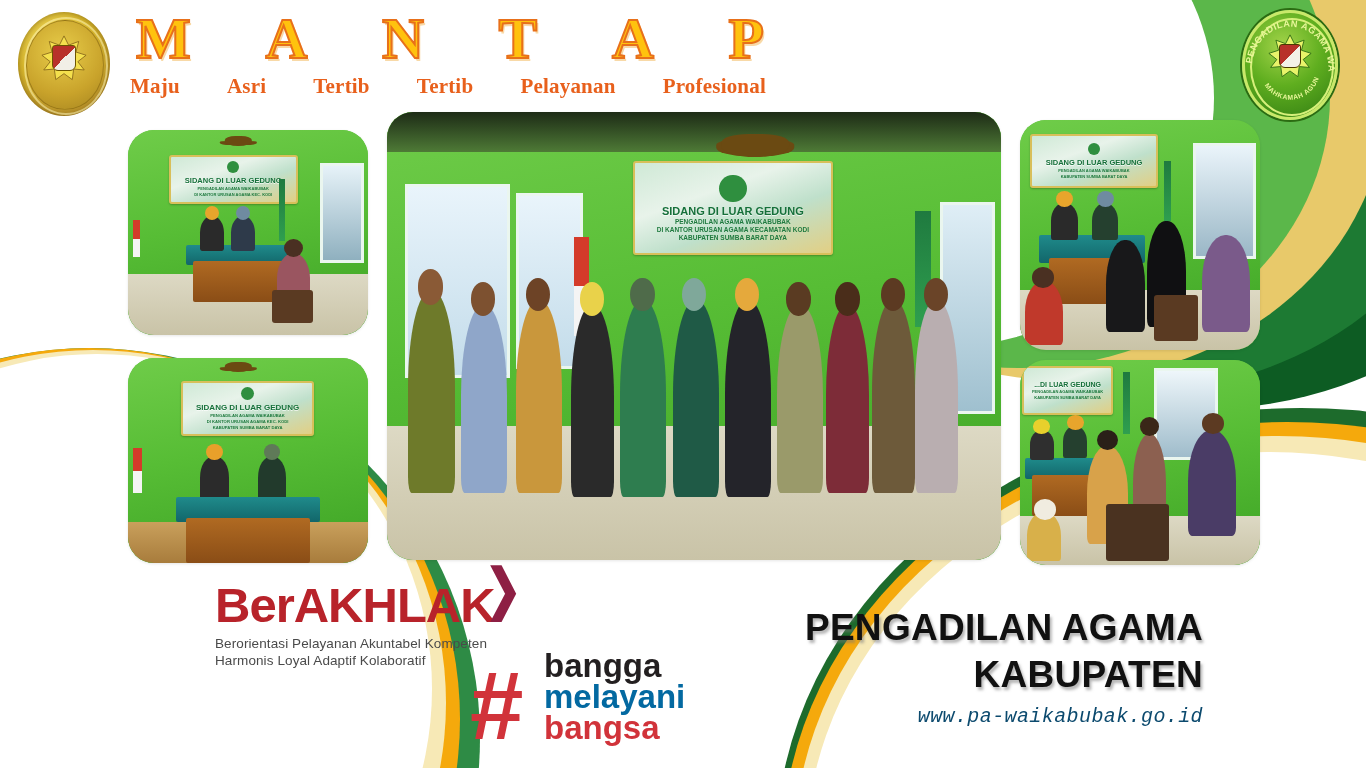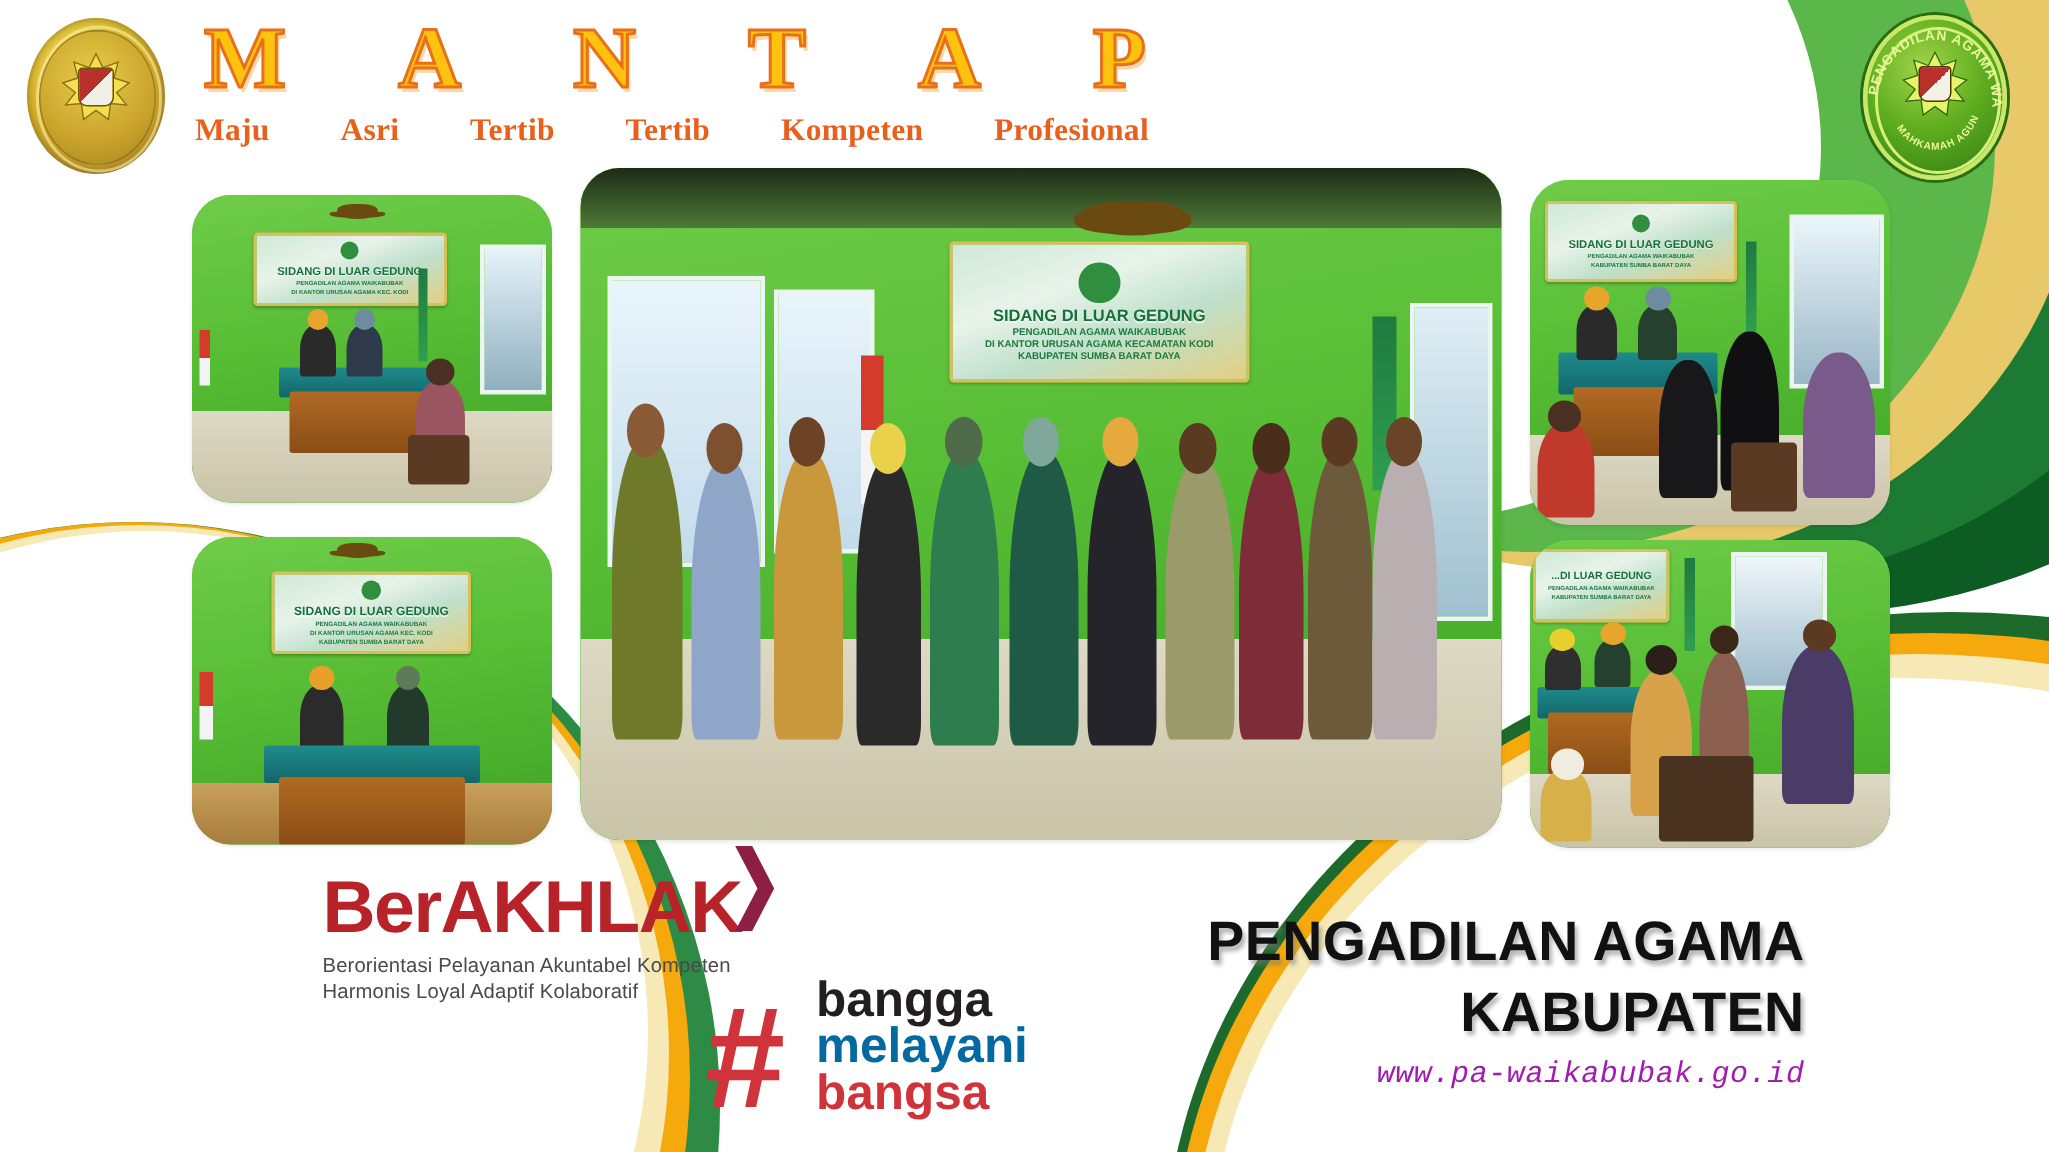--- a/index.html
+++ b/index.html
@@ -140,21 +140,21 @@
   .bangga-lines{position:absolute;left:74px;top:0;line-height:31px;}
   .bl1{font-size:33px;font-weight:bold;color:#231f20;font-family:"Liberation Sans",sans-serif;}
   .bl2{font-size:33px;font-weight:bold;color:#0369a1;font-family:"Liberation Sans",sans-serif;}
   .bl3{font-size:33px;font-weight:bold;color:#d1333a;font-family:"Liberation Sans",sans-serif;}
 
   .court-name{position:absolute;right:163px;top:604px;width:430px;text-align:right;}
   .cn-line{font-family:"Liberation Sans",sans-serif;font-weight:bold;font-size:37px;
     line-height:47px;color:#111;letter-spacing:.3px;
     text-shadow:2px 3px 3px rgba(120,120,120,.55);}
   .cn-url{margin-top:7px;font-family:"Liberation Mono","DejaVu Sans Mono",monospace;
-    font-style:italic;font-size:20px;color:#a21caf;letter-spacing:.4px;}
+    font-style:italic;font-size:20px;color:#0c4a6e;letter-spacing:.4px;}
 </style>
 </head>
 <body>
 
 <div id="stage">
 
   <div class="deco tr-wrap">
     <div class="tr-band tr-b1"></div>
     <div class="tr-band tr-b2"></div>
     <div class="tr-band tr-b3"></div>
@@ -195,21 +195,21 @@
         <span>N</span>
         <span>T</span>
         <span>A</span>
         <span>P</span>
       </div>
       <div class="mantap-sub">
         <span>Maju</span>
         <span>Asri</span>
         <span>Tertib</span>
         <span>Tertib</span>
-        <span>Kompeten</span>
+        <span>Pelayanan</span>
         <span>Profesional</span>
       </div>
     </div>
   </div>
 
   <div class="seal">
     <div class="seal-o1"></div>
     <div class="seal-o2"></div>
     <svg class="seal-txt" viewBox="0 0 100 112" aria-hidden="true">
       <defs>

